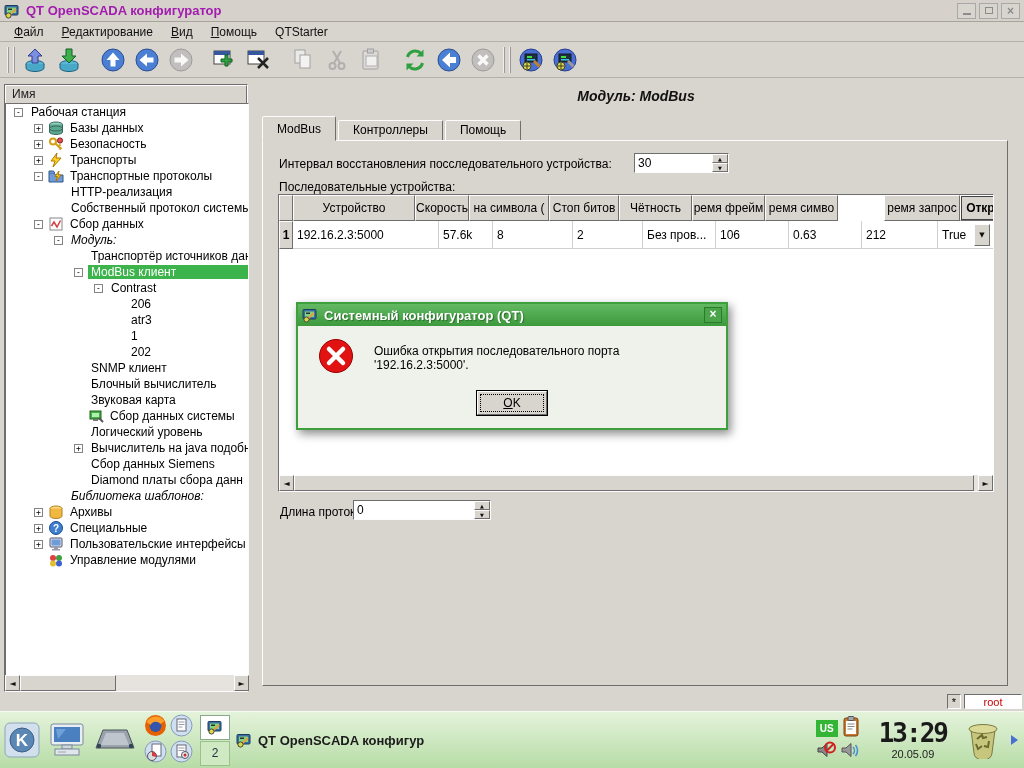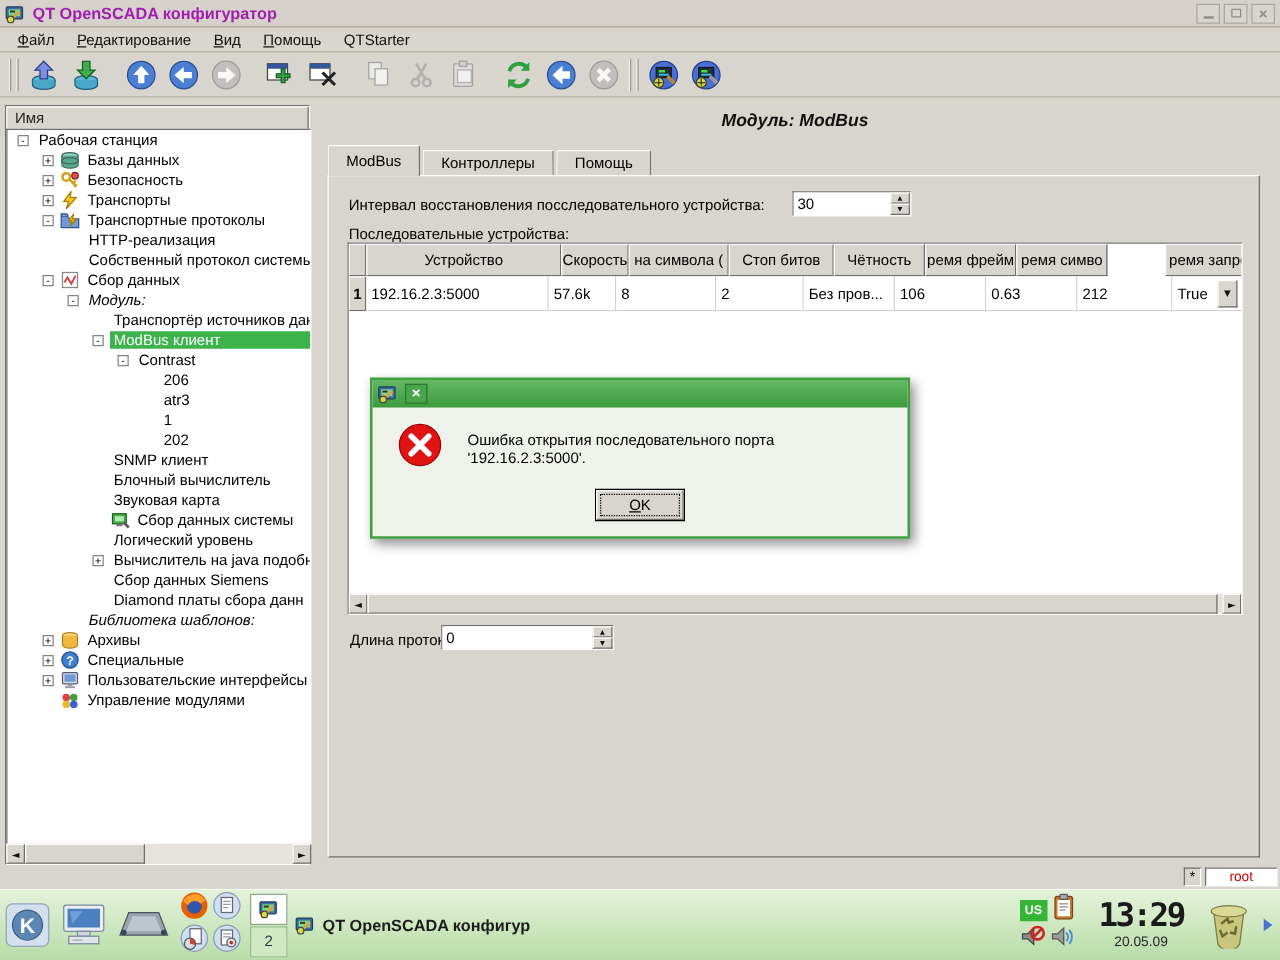--- a/index.html
+++ b/index.html
@@ -498,24 +498,24 @@
       <span class="spin-btns">
         <span class="spin-btn">▲</span>
         <span class="spin-btn">▼</span>
       </span>
     </div>
     <div class="frow" style="left:16px;top:39px;">Последовательные устройства:</div>
 
     <div class="table-wrap" style="left:15px;top:53px;">
       <div class="thead" id="thead">
           <span class="th" style="width: 14px;"></span>
-          <span class="th" style="width: 156px;">Устройство</span>
+          <span class="th" style="width: 122px;">Устройство</span>
           <span class="th" style="width: 54px;">Скорость</span>
           <span class="th" style="width: 80px;">на символа (</span>
-          <span class="th" style="width: 84px;">Стоп битов</span>
+          <span class="th" style="width: 70px;">Стоп битов</span>
           <span class="th" style="width: 73px;">Чётность</span>
           <span class="th" style="width: 73px;">ремя фрейм</span>
           <span class="th" style="width: 73px;">ремя симво</span>
           <span class="th" style="width: 76px; margin-left: 46px;">ремя запрос</span>
           <span class="th open-col" style="width: 57px;">Открыт</span>
         </div>
       <div class="trow" id="trow0">
           <span class="td rowhdr" style="width: 14px;">1</span>
           <span class="td" style="width: 146px;">
             <span>192.16.2.3:5000</span>
@@ -573,20 +573,21 @@
     <div class="dlg-title">
       <span class="app-icon" style="display: inline-flex;">
           <svg width="16" height="16">
             <rect x="1" y="2.5" width="13" height="9.5" rx="1" fill="#3b6ea5" stroke="#1d3d5c"></rect>
             <rect x="3" y="4.5" width="9" height="5.5" fill="#7fd67f"></rect>
             <rect x="4" y="5.5" width="4" height="1.5" fill="#2c2c2c"></rect>
             <path d="M4 13.5 L12 6" stroke="#e0a040" stroke-width="2"></path>
             <circle cx="4.5" cy="12.5" r="2.6" fill="#d8d840" stroke="#444"></circle>
           </svg>
         </span>
+      <span class="dlg-title-text">Системный конфигуратор (QT)</span>
       <span class="dlg-close">×</span>
     </div>
     <div class="dlg-body">
       <div class="dlg-msg-row">
         <span>
           <svg width="36" height="36">
               <circle cx="18" cy="18" r="16.5" fill="#e11212" stroke="#990000"></circle>
               <path d="M11 11 L25 25 M25 11 L11 25" stroke="#fff" stroke-width="4.5" stroke-linecap="round"></path>
             </svg>
         </span>

